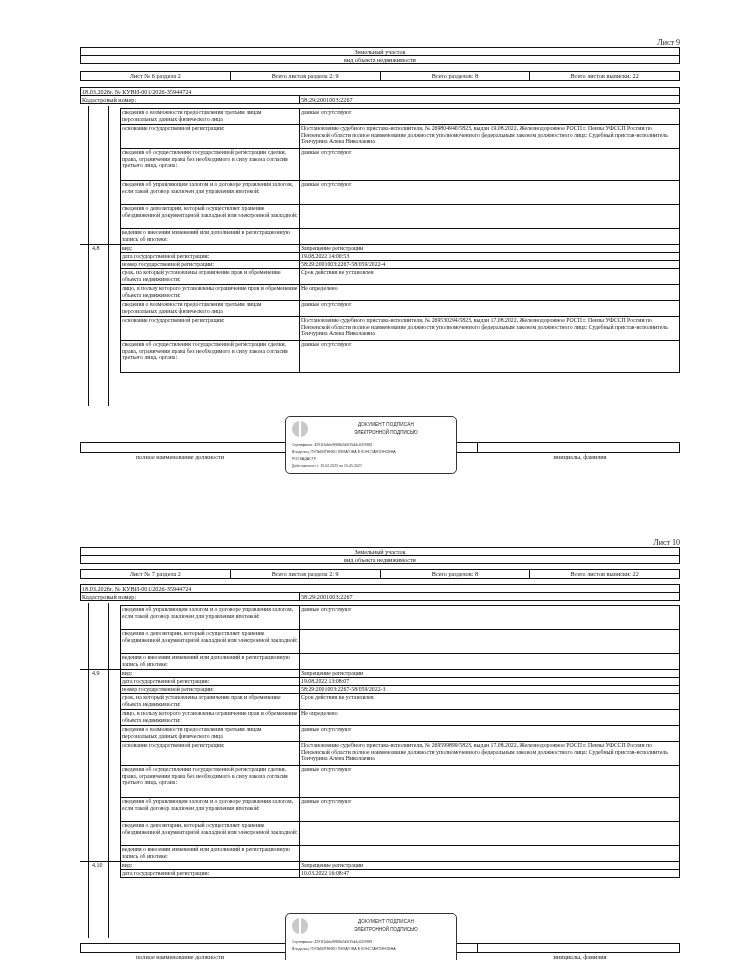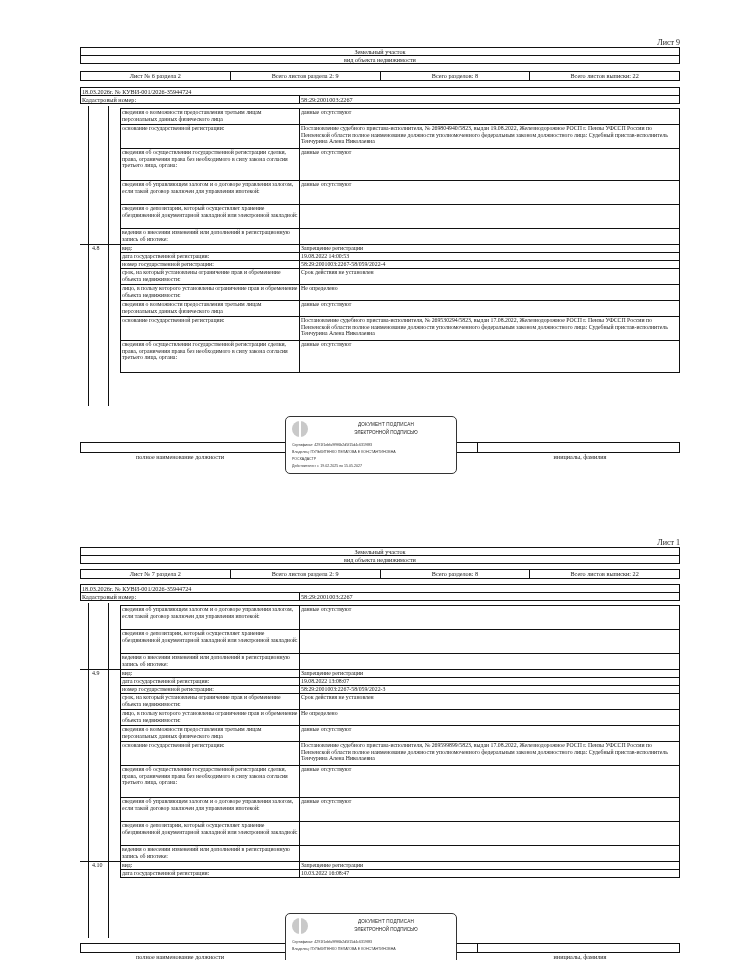--- a/index.html
+++ b/index.html
@@ -87,21 +87,21 @@
   <div class="emblem"></div>
   <div class="t1">ДОКУМЕНТ ПОДПИСАН</div>
   <div class="t2">ЭЛЕКТРОННОЙ ПОДПИСЬЮ</div>
   <div class="s" style="top:26px;">Сертификат: 4291f1ebfa9f9f6b2d5f15d4c63198f3</div>
   <div class="s" style="top:33px;">Владелец: ПУЛЬКИТЕНКО ПЕЛАГОВА Е КОНСТАНТИНОВНА</div>
   <div class="s" style="top:40px;">РОСКАДАСТР</div>
   <div class="s" style="top:47px;">Действителен: с 19.02.2025 по 15.05.2027</div>
 </div>
 
 <div class="page" id="page2" style="top:530px;height:430px;">
-  <div class="sheet-no" style="top:8px;">Лист 1</div>
+  <div class="sheet-no" style="top:8px;">Лист 10</div>
   <div class="bx ctr" style="left:0;top:17px;width:600px;height:9px;">Земельный участок</div>
   <div class="bx ctr" style="left:0;top:25px;width:600px;height:9px;">вид объекта недвижимости</div>
   <div class="bx hdr4" style="left:0;top:39px;width:600px;height:10px;">
     <div>Лист № 7 раздела 2</div>
     <div>Всего листов раздела 2: 9</div>
     <div>Всего разделов: 8</div>
     <div>Всего листов выписки: 22</div>
   </div>
   <div class="bx" style="left:0;top:54px;width:600px;height:9px;padding-left:1px;">18.03.2026г. № КУВИ-001/2026-35944724</div>
   <div class="bx" style="left:0;top:62px;width:220px;height:9px;padding-left:1px;">Кадастровый номер:</div>

